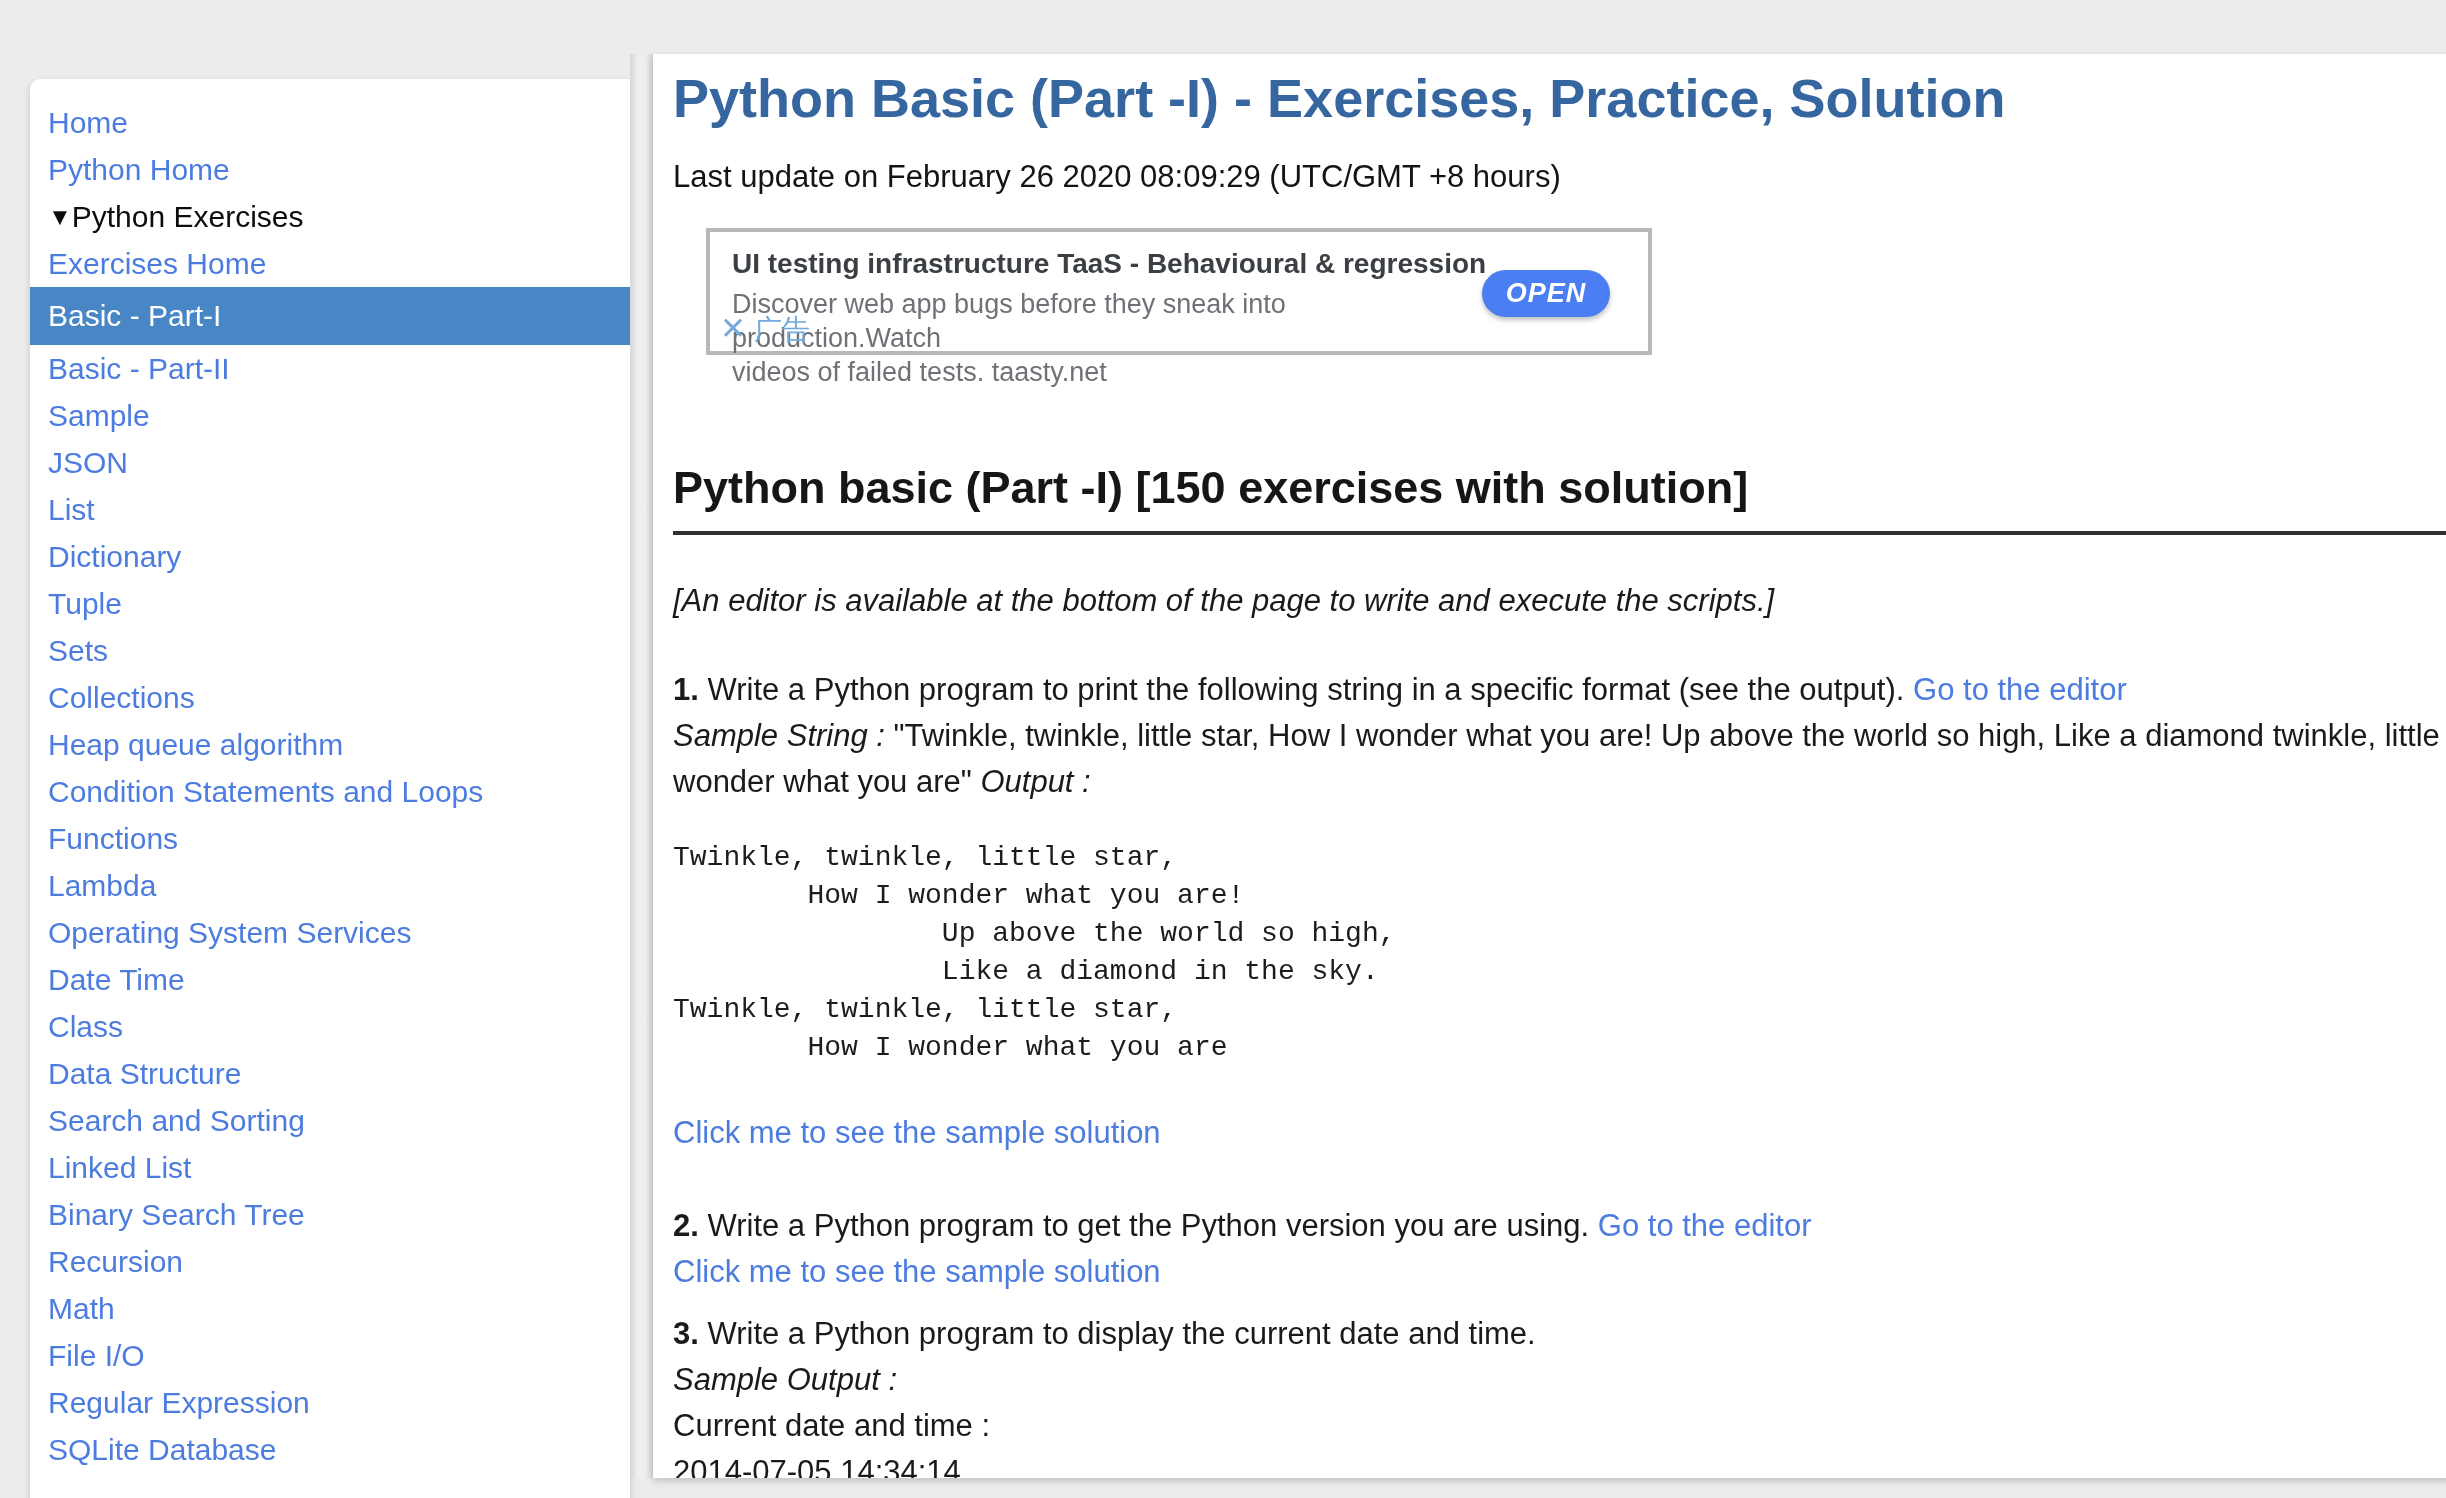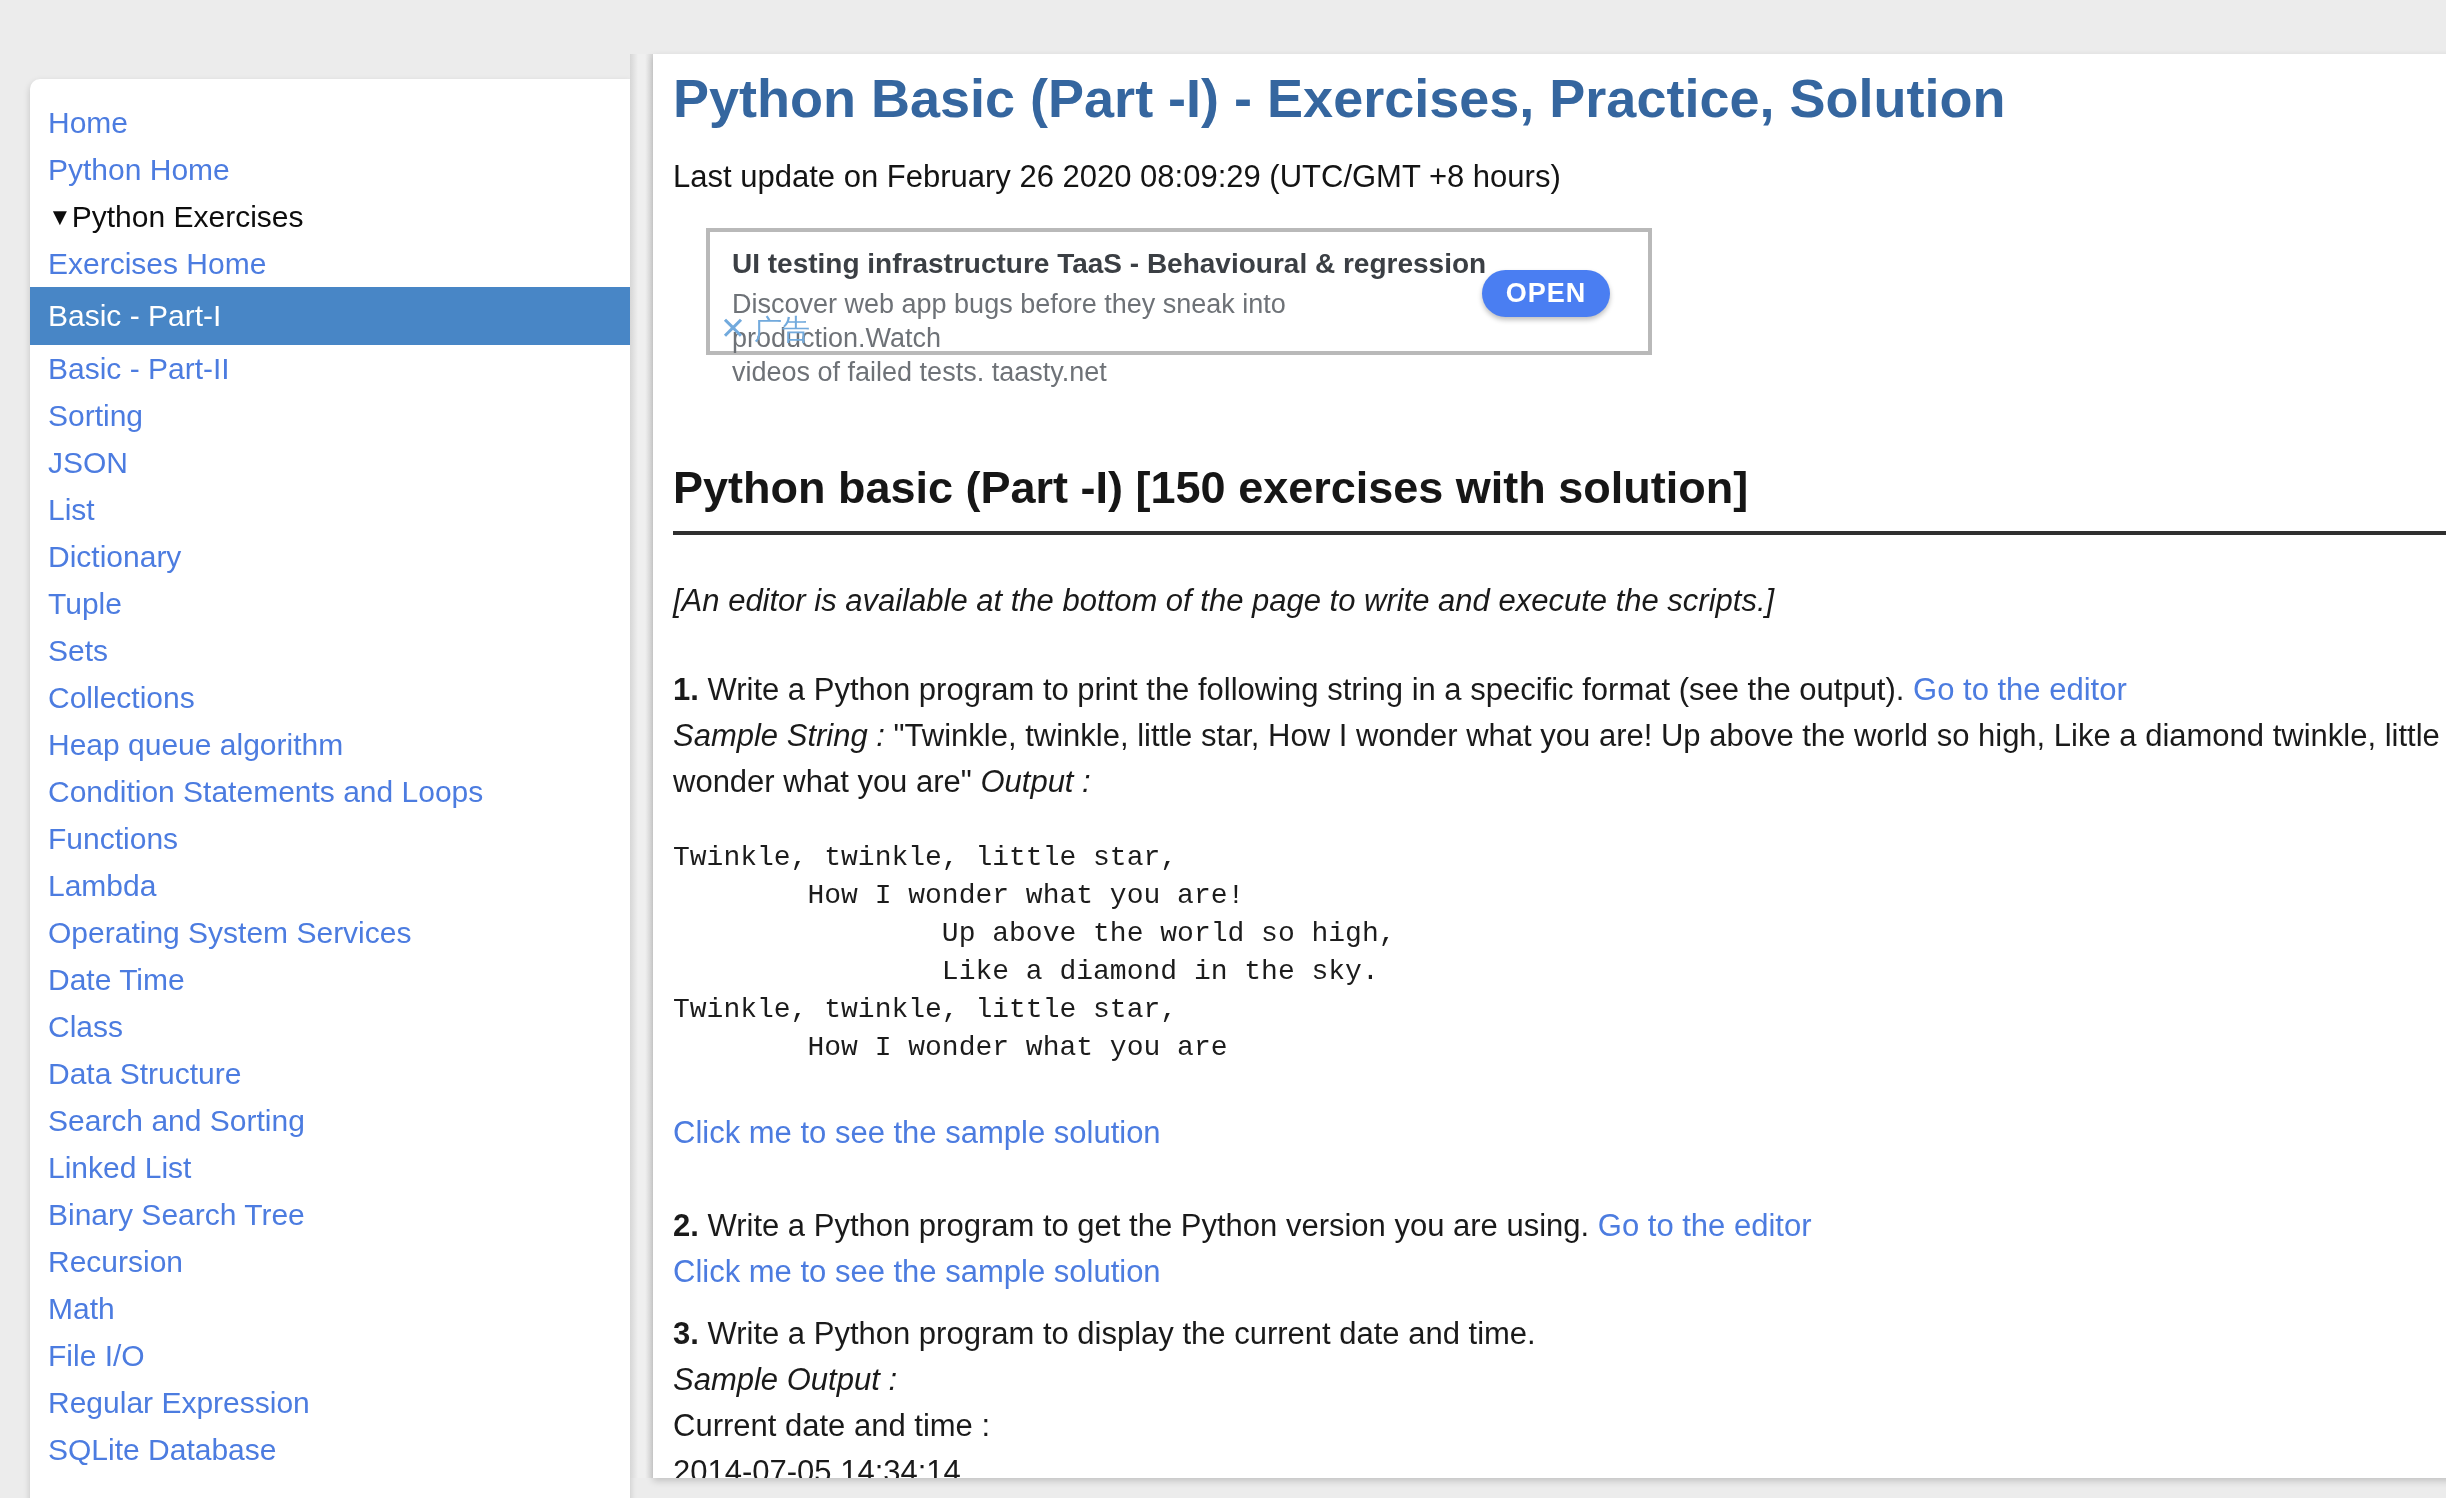--- a/index.html
+++ b/index.html
@@ -67,20 +67,21 @@
     color:#6e7277; white-space:pre-line; width:740px;
   }
   .ad-open {
     position:absolute; right:38px; top:38px;
     width:128px; height:47px; border-radius:24px;
     background:#4a7ef2; color:#ffffff;
     font-size:27px; font-weight:bold; letter-spacing:1px;
     text-align:center; line-height:47px;
     box-shadow:0 3px 5px rgba(0,0,0,0.25);
     cursor:pointer;
+    font-style:italic;
   }
   .ad-badge {
     position:absolute; left:10px; bottom:2px;
     color:#72aadd; font-size:28px; cursor:pointer;
   }
   .ad-badge .close-x { font-size:31px; margin-right:8px; }
   
   h2.section-heading {
     margin:108px 0 0; font-size:45px; line-height:50px;
     font-weight:700; color:#161616;
@@ -123,21 +124,21 @@
 
       <div class="side-item active">
         <span class="arrow"></span><span>Basic - Part-I</span>
       </div>
 
       <div class="side-item">
         <span class="arrow"></span><span>Basic - Part-II</span>
       </div>
 
       <div class="side-item">
-        <span class="arrow"></span><span>Sorting</span>
+        <span class="arrow"></span><span>Sample</span>
       </div>
 
       <div class="side-item">
         <span class="arrow"></span><span>JSON</span>
       </div>
 
       <div class="side-item">
         <span class="arrow"></span><span>List</span>
       </div>
 

